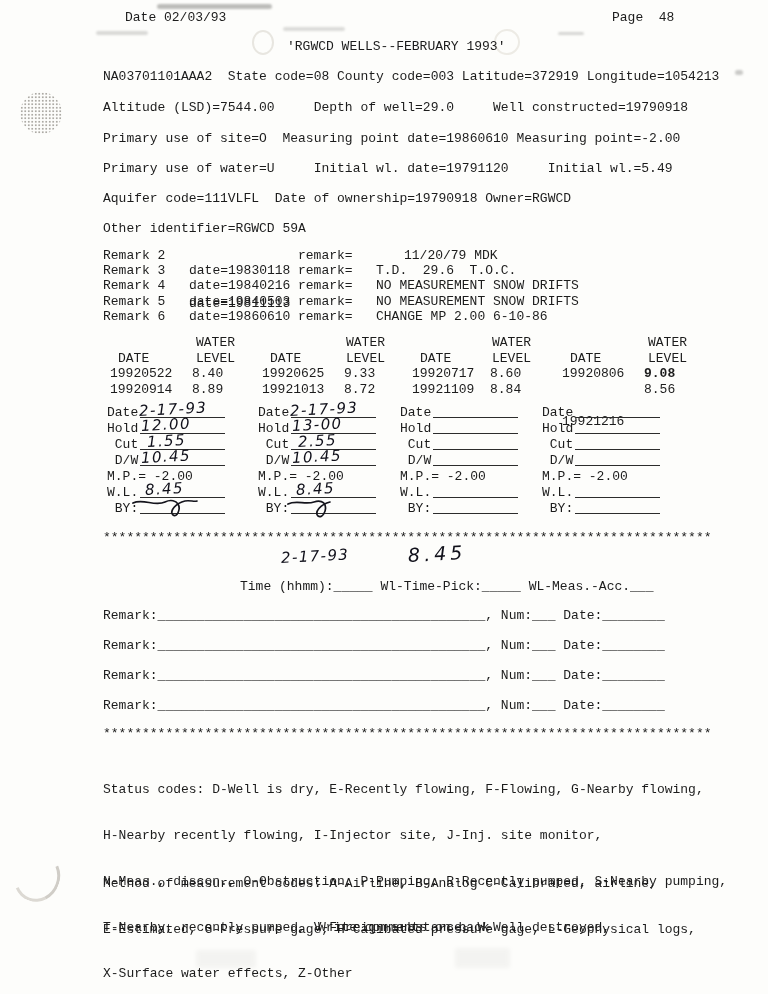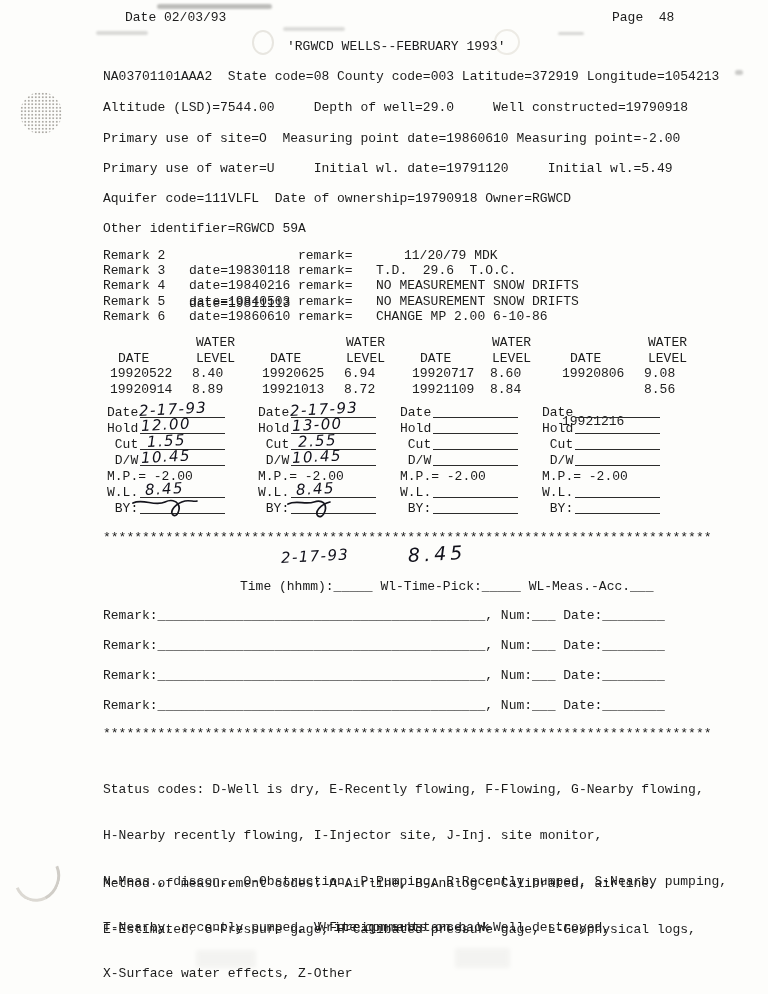--- a/index.html
+++ b/index.html
@@ -106,25 +106,25 @@
   <div class="ln" style="left:270px;top:351px;">DATE</div>
   <div class="ln" style="left:346px;top:351px;">LEVEL</div>
   <div class="ln" style="left:420px;top:351px;">DATE</div>
   <div class="ln" style="left:492px;top:351px;">LEVEL</div>
   <div class="ln" style="left:570px;top:351px;">DATE</div>
   <div class="ln" style="left:648px;top:351px;">LEVEL</div>
 
   <div class="ln" style="left:110px;top:366px;">19920522</div>
   <div class="ln" style="left:192px;top:366px;">8.40</div>
   <div class="ln" style="left:262px;top:366px;">19920625</div>
-  <div class="ln" style="left:344px;top:366px;">6.94</div>
+  <div class="ln" style="left:344px;top:366px;">9.33</div>
   <div class="ln" style="left:412px;top:366px;">19920717</div>
   <div class="ln" style="left:490px;top:366px;">8.60</div>
   <div class="ln" style="left:562px;top:366px;">19920806</div>
-  <div class="ln" style="left:644px;top:366px;">9.08</div>
+  <div class="ln" style="left:644px;top:366px;font-weight:bold;">9.08</div>
 
   <div class="ln" style="left:110px;top:382px;">19920914</div>
   <div class="ln" style="left:192px;top:382px;text-align:right;">8.89</div>
   <div class="ln" style="left:262px;top:382px;">19921013</div>
   <div class="ln" style="left:344px;top:382px;">8.72</div>
   <div class="ln" style="left:412px;top:382px;">19921109</div>
   <div class="ln" style="left:490px;top:382px;">8.84</div>
   <div class="ln" style="left:562px;top:382px;margin-top:32px;">19921216</div>
   <div class="ln" style="left:644px;top:382px;">8.56</div>
 

